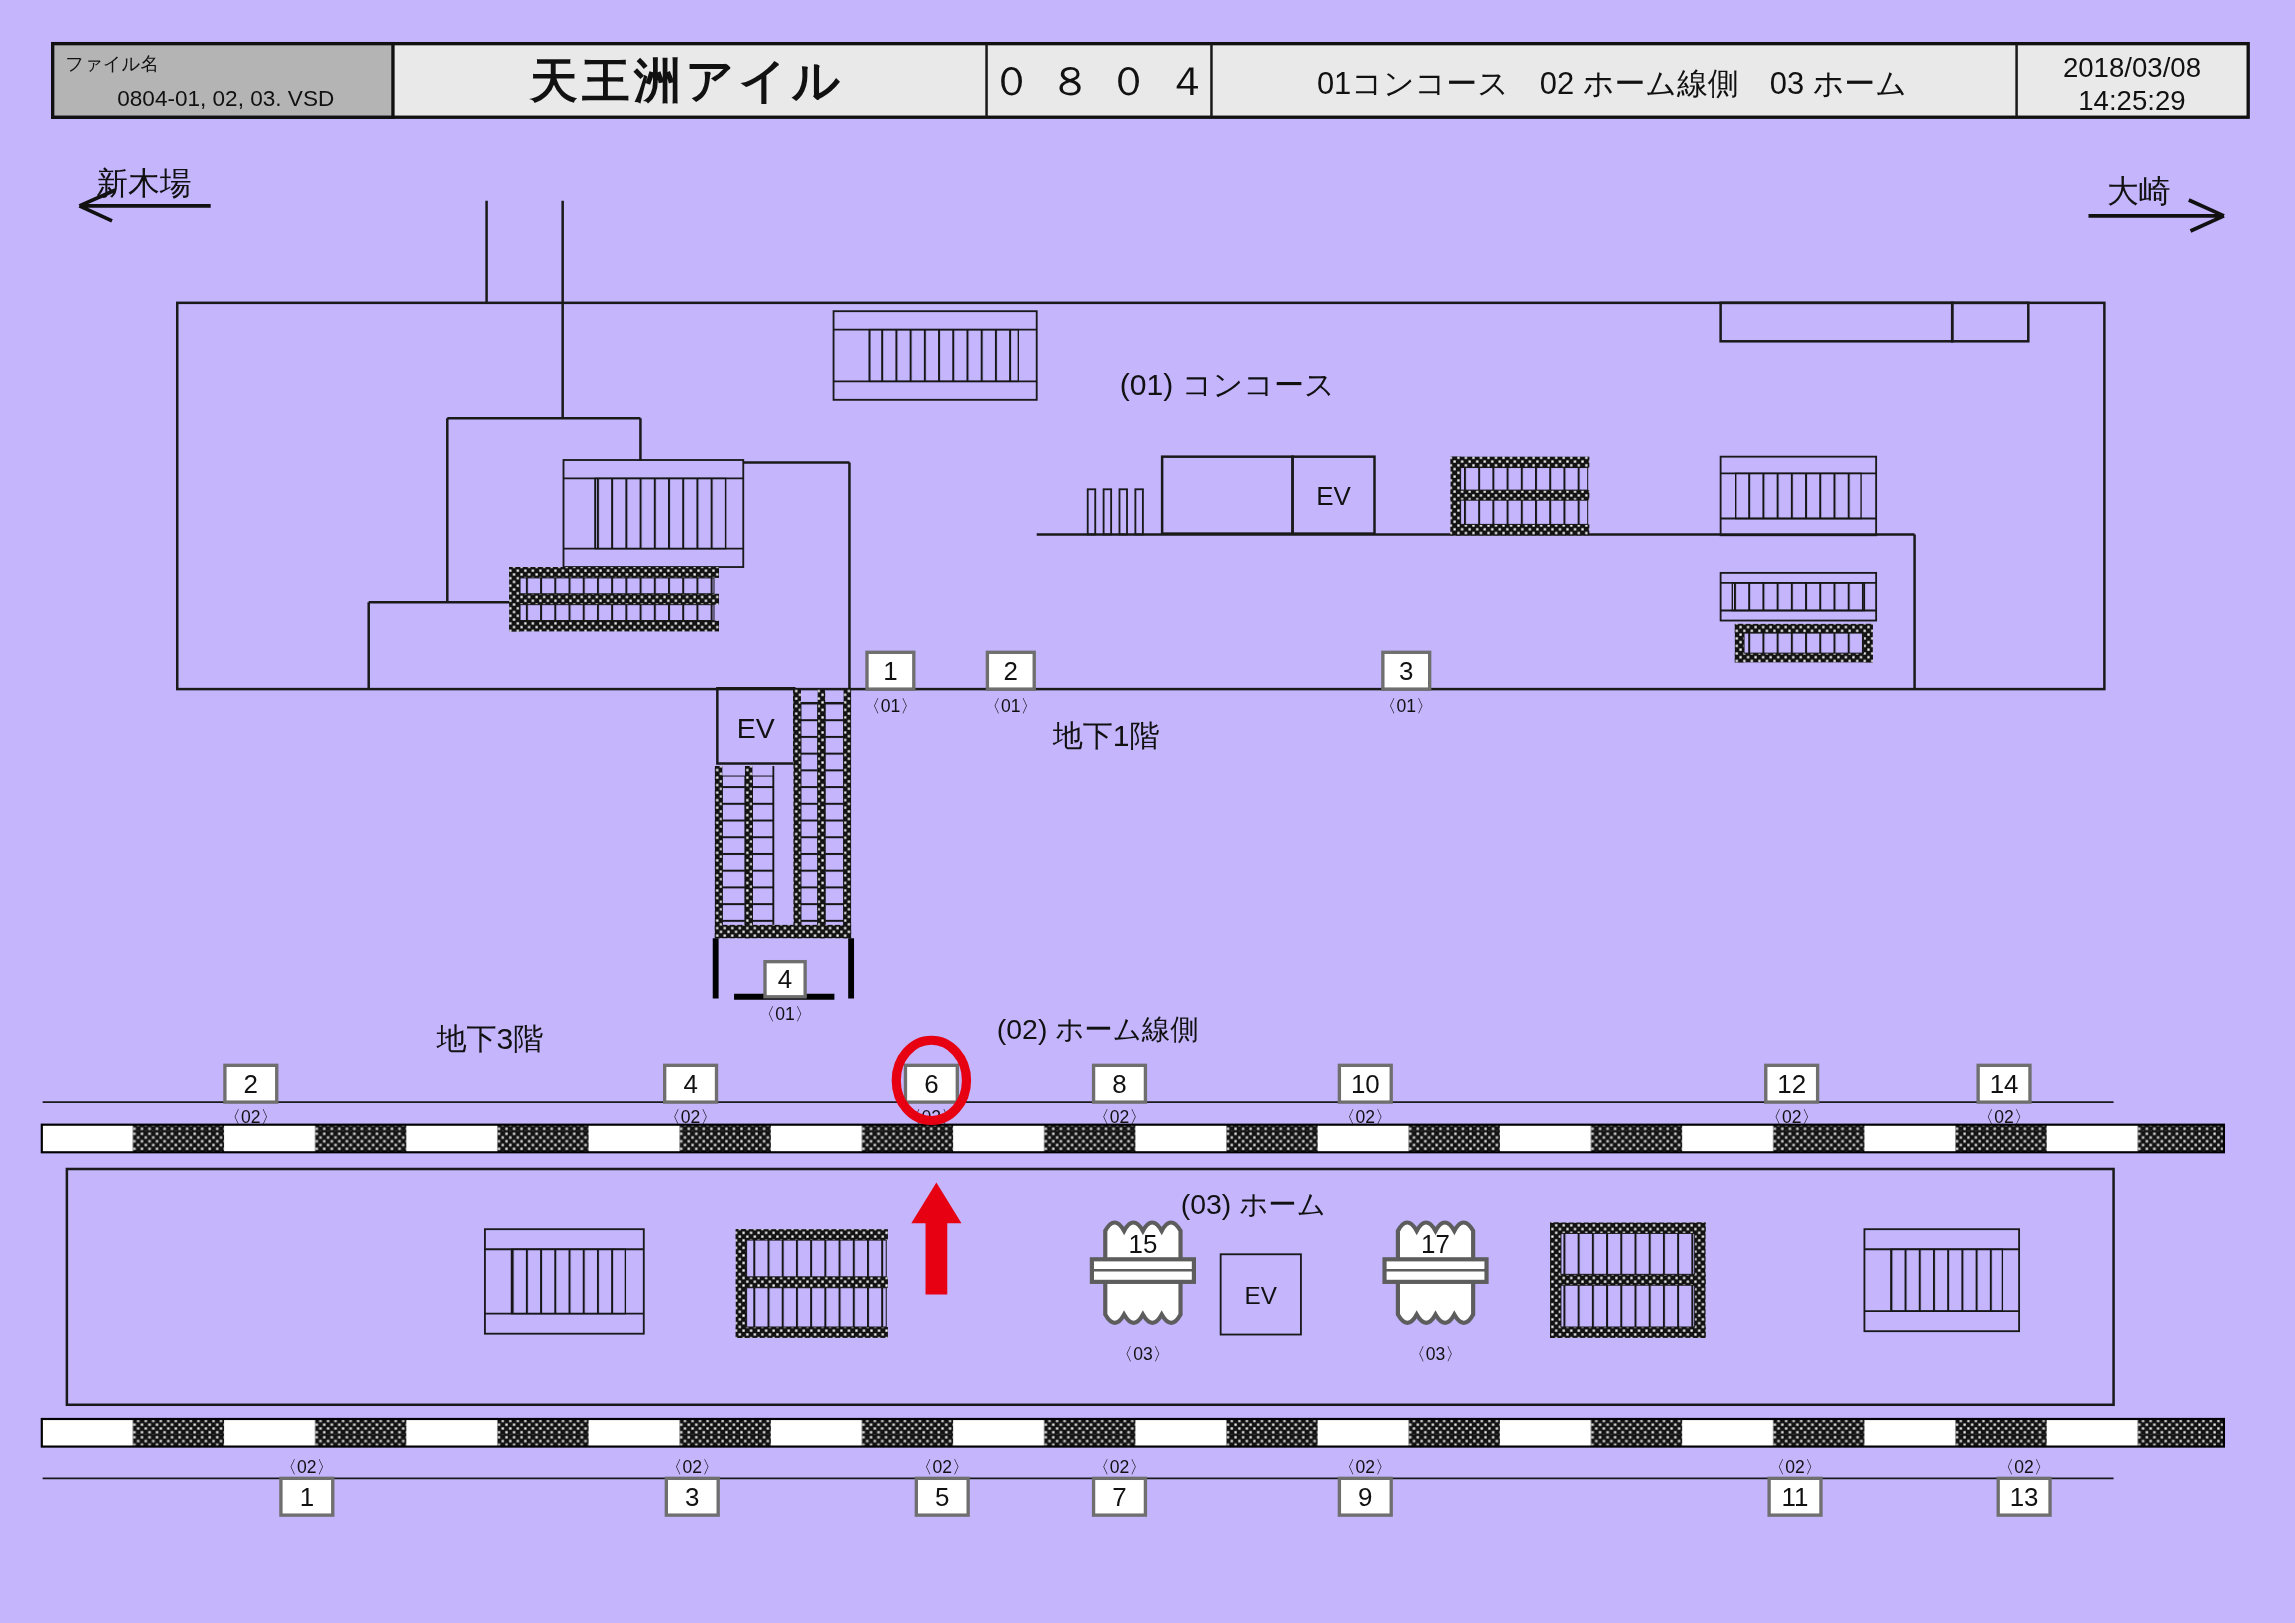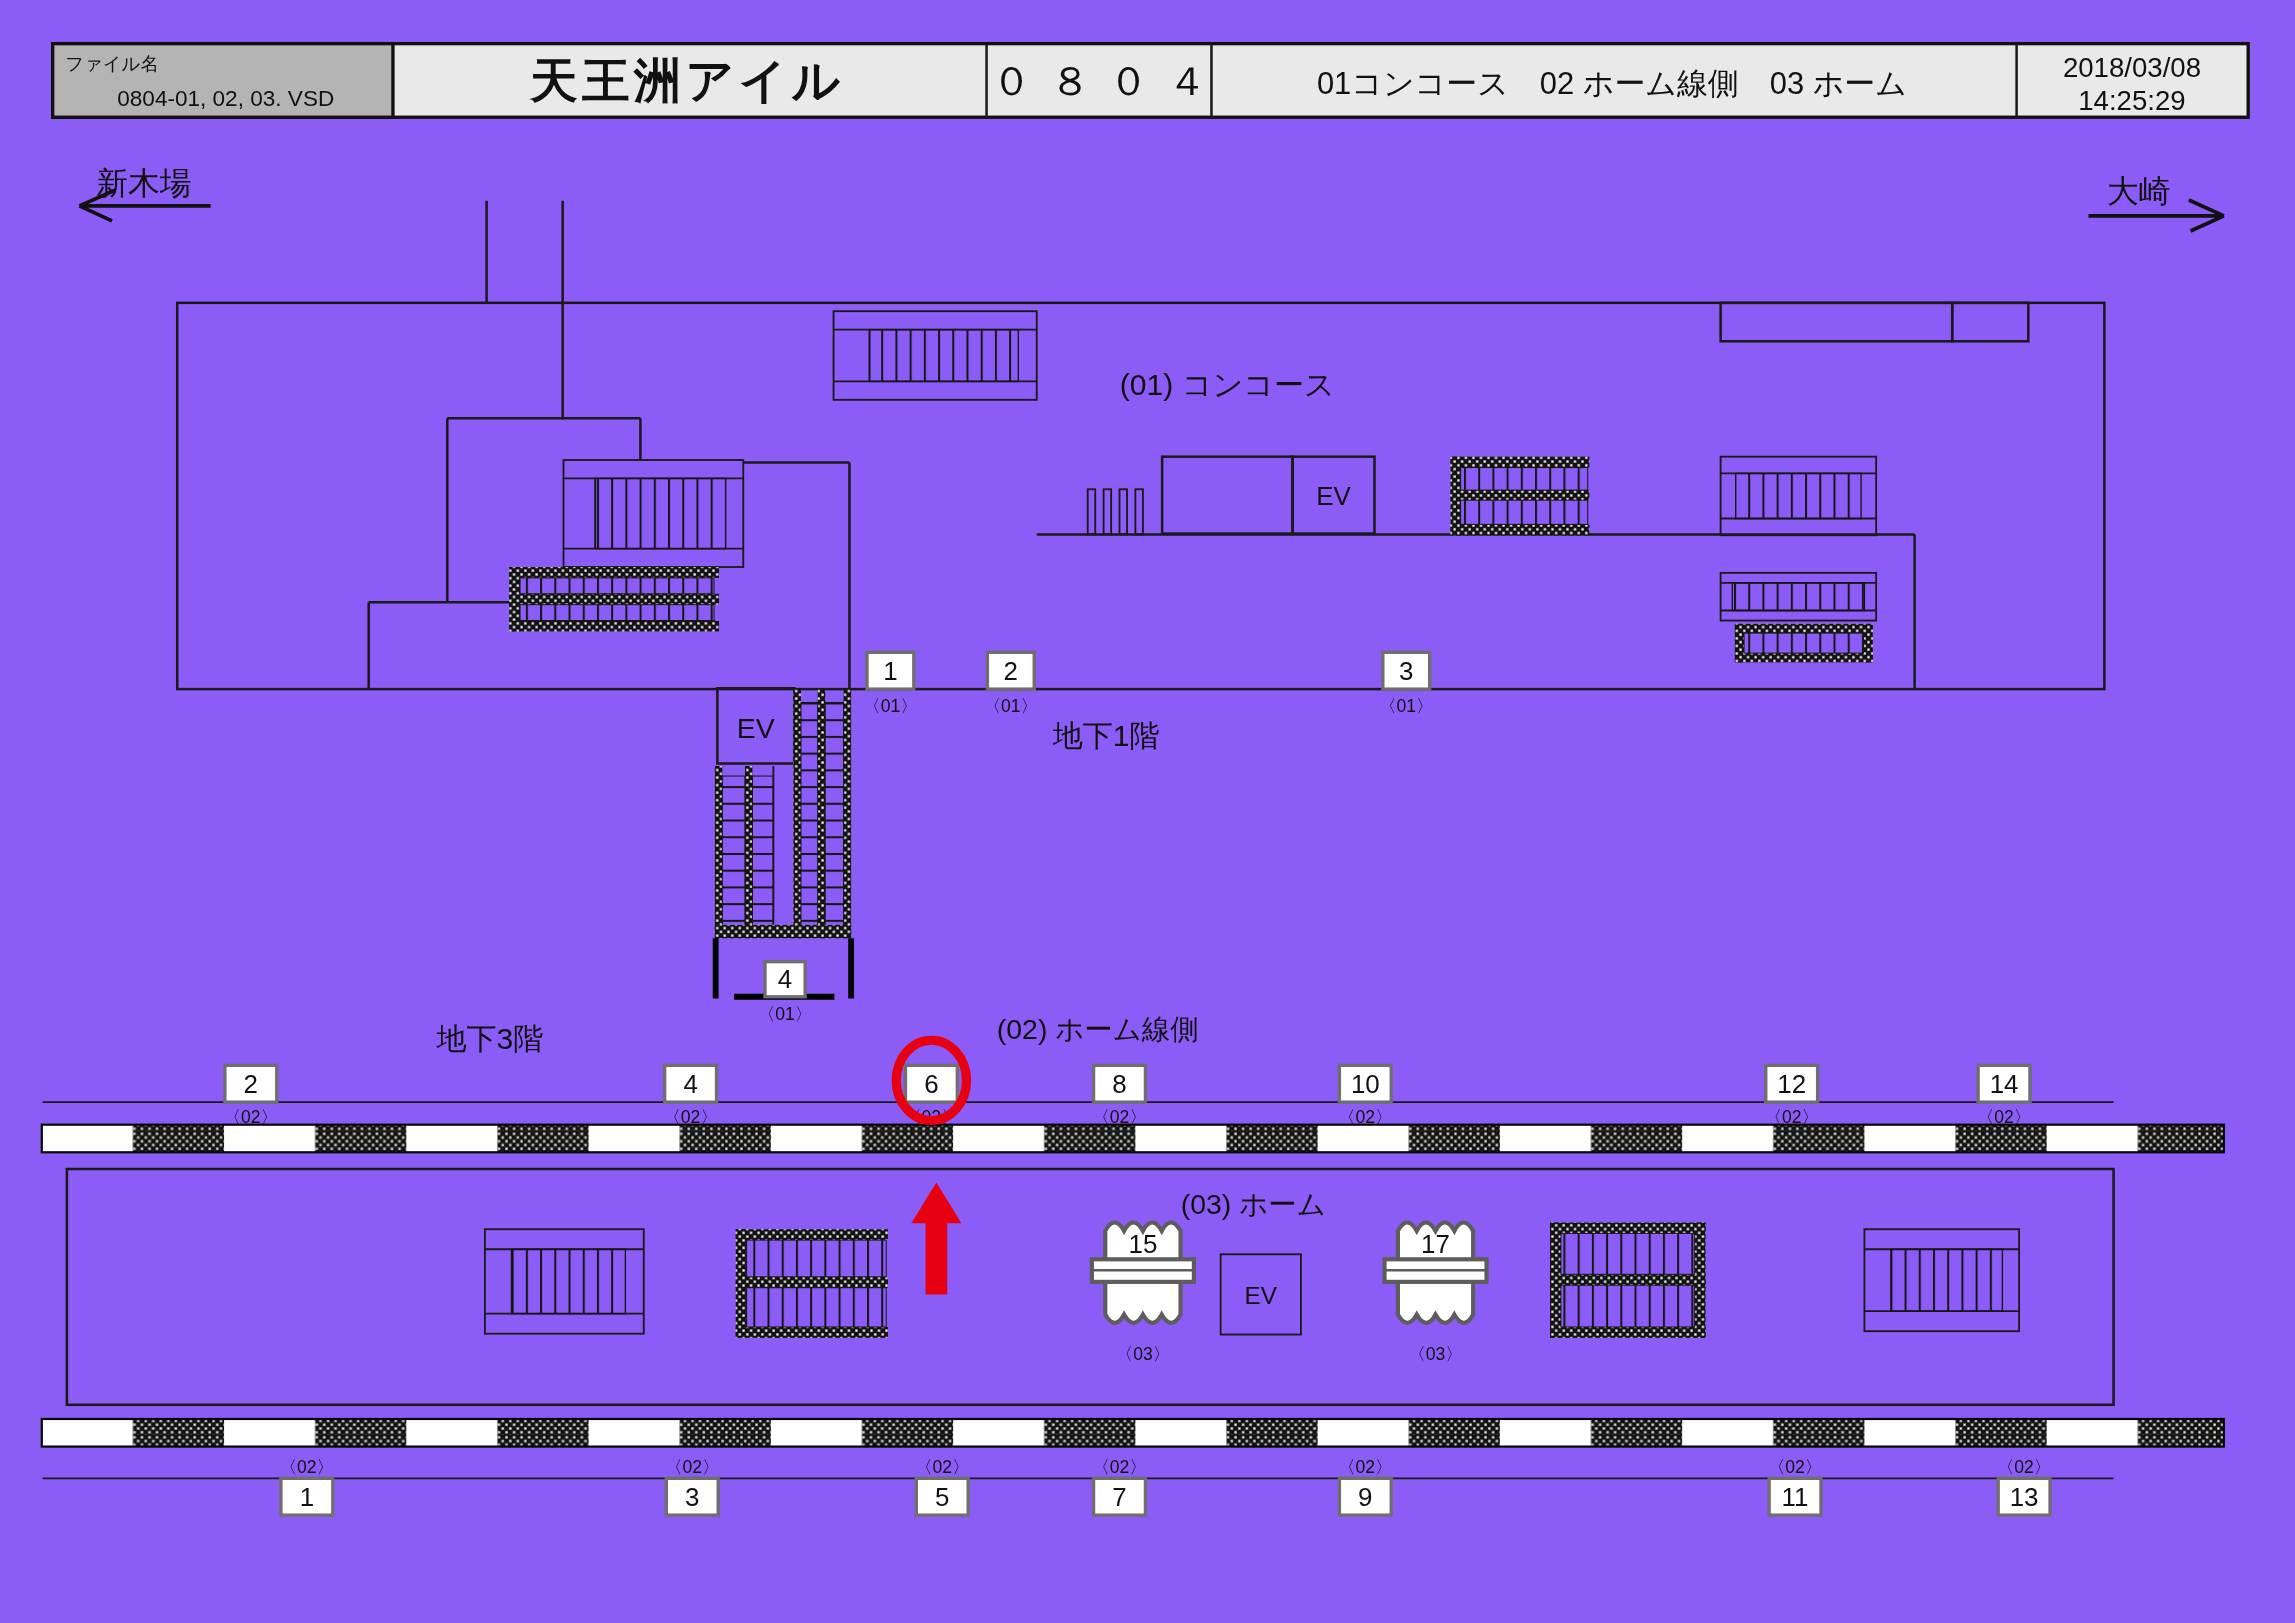--- a/index.html
+++ b/index.html
@@ -1,16 +1,16 @@
 <!DOCTYPE html>
 <html style="font-size:13.4px"><head>
 <meta charset="utf-8">
 <style>
   html,body{margin:0;padding:0;background:#ffffff;}
-  .page{width:2295px;height:1624px;position:relative;background:#8b5cf6;overflow:hidden;}
+  .page{width:2295px;height:1624px;position:relative;background:#c4b5fd;overflow:hidden;}
   svg{display:block;}
   svg text{font-family:"Liberation Sans","DejaVu Sans",sans-serif;fill:#111;}
   .ln{fill:none;stroke:#1a1a1a;stroke-width:3;}
   .lnthin{fill:none;stroke:#1a1a1a;stroke-width:2.2;}
   .thick{fill:none;stroke:#000;stroke-width:7;}
   .cellline{stroke:#1a1a1a;stroke-width:3;}
   .mbox{fill:#ffffff;stroke:#6f6f6f;stroke-width:4;}
   .mno{font-size:31px;text-anchor:middle;fill:#111;}
   .msub{font-size:21px;text-anchor:middle;fill:#111;}
   .arealabel{font-size:36px;text-anchor:middle;fill:#111;}

